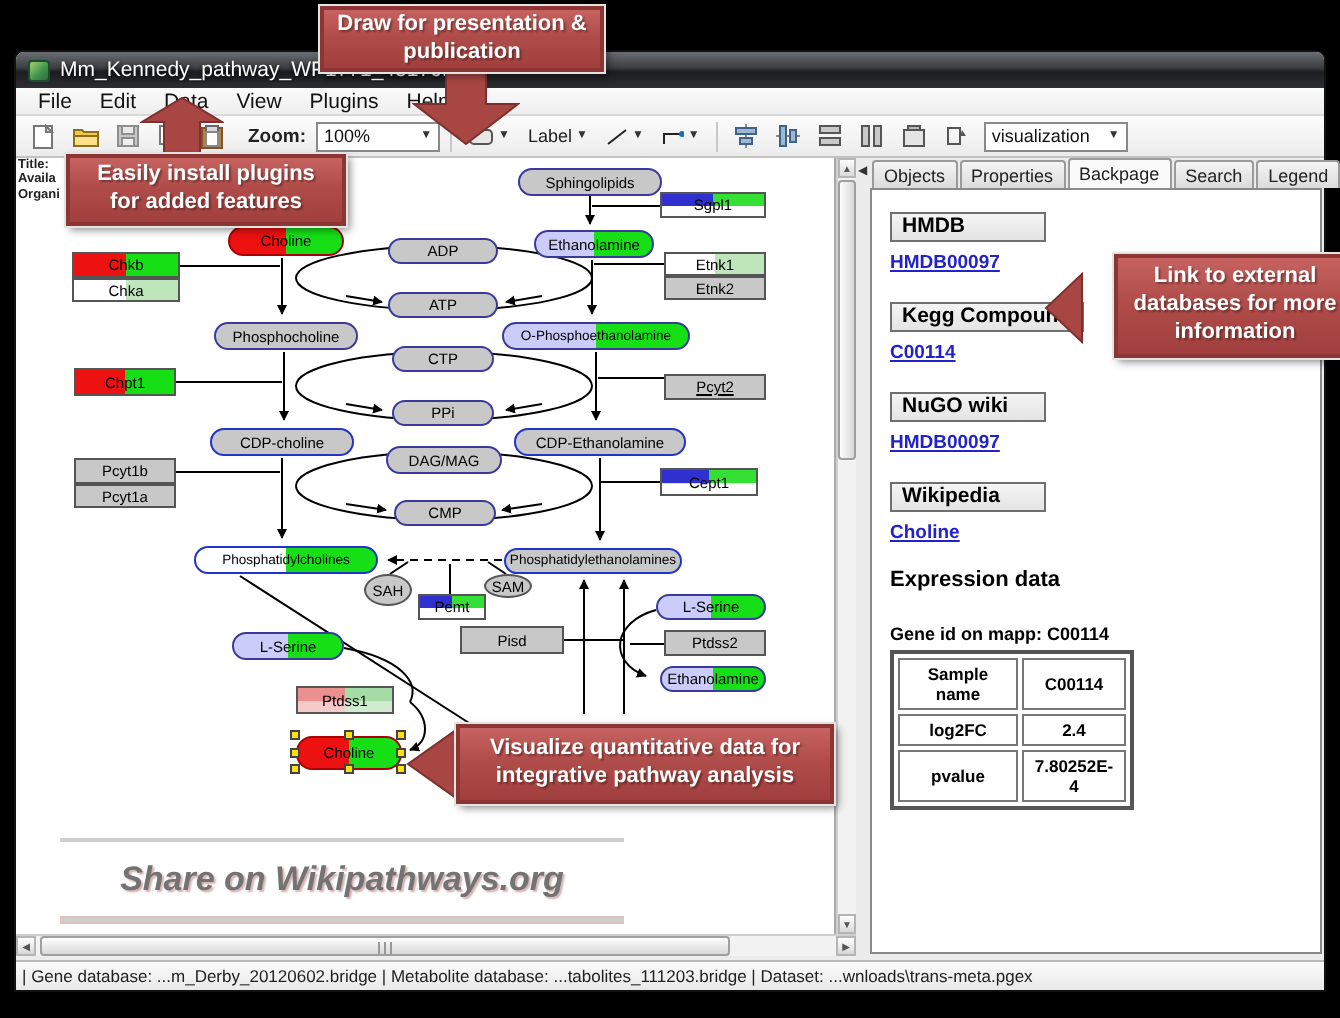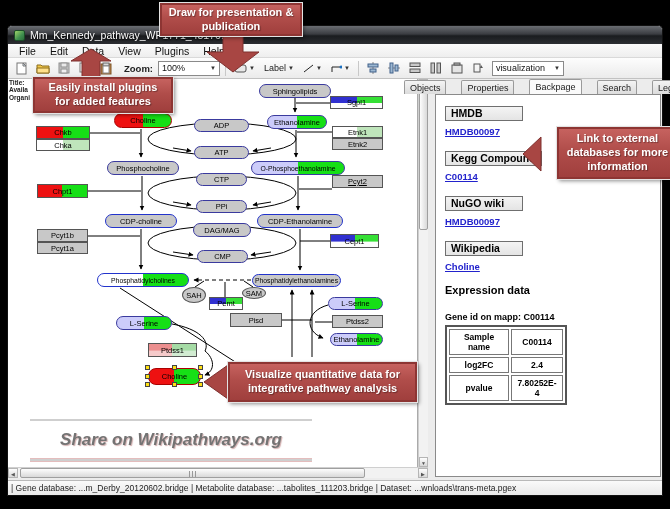--- a/index.html
+++ b/index.html
@@ -30,21 +30,21 @@
   #vthumb { position:absolute; left:0; top:11px; width:9px; height:140px; background:linear-gradient(90deg,#fdfdfd,#d9d9d9); border:1px solid #9f9f9f; border-radius:2px; }
   #hscroll { position:absolute; left:0; top:388px; width:420px; height:11px; background:#f2f2f2; border-top:1px solid #cfcfcf; }
   #hscroll .sarr { position:absolute; top:0; width:10px; height:10px; font-size:5px; text-align:center; line-height:10px; color:#555; background:linear-gradient(#fefefe,#d8d8d8); border:1px solid #b5b5b5; }
   #hthumb { position:absolute; left:12px; top:0; width:345px; height:10px; background:linear-gradient(#fdfdfd,#d9d9d9); border:1px solid #9f9f9f; border-radius:2px; }
   #hthumb .grip { position:absolute; left:50%; top:2px; width:8px; height:6px; transform:translateX(-50%); background:repeating-linear-gradient(90deg,#999 0 1px,transparent 1px 3px); }
   #splitter { position:absolute; left:421px; top:0; width:5px; height:399px; background:#ececec; }
   #splitter .coll { position:absolute; top:2px; left:0; font-size:6px; color:#333; }
 
   
   #rpanel { position:absolute; left:426px; top:0; width:228px; height:399px; background:#ececec; }
-  #tabs { height:15px; display:flex; align-items:flex-end; padding-left:2px; gap:15px;justify-content:center; }
+  #tabs { height:15px; display:flex; align-items:flex-end; padding-left:2px; gap:1px; }
   .tab { font-size:9px; color:#222; background:linear-gradient(#f4f4f4,#dcdcdc); border:1px solid #9a9a9a; border-bottom:none; border-radius:2px 2px 0 0; padding:1px 5px; height:14px; line-height:12px; }
   .tab.active { background:#fafafa; height:15px; font-weight:normal; }
   #bp-content { position:absolute; left:1px; right:1px; top:15px; bottom:1px; background:#fff; border:1px solid #8a8a8a; padding:9px 0 0 9px; overflow:hidden; }
   .bp-hdr { display:inline-block; min-width:78px; background:linear-gradient(#f4f4f4,#e4e4e4); border:1px solid #6f6f6f; font-size:10.5px; font-weight:bold; color:#000; padding:1px 5px; }
   .bp-val { display:block; font-size:9.5px; font-weight:bold; margin:6px 0 13px 0; color:#000; }
   .bp-val.link { color:#2222cc; text-decoration:underline; }
   .bp-sec { line-height:1; }
   #expr-heading { font-size:11px; font-weight:bold; margin:2px 0 16px 0; }
   #mapp-label { font-size:9px; font-weight:bold; margin-bottom:3px; }
   #expr-table { border-collapse:separate; border-spacing:2px; border:2px solid #555; background:#fff; }
@@ -260,21 +260,21 @@
           <div class="pnode k-pill f-gray" style="left: 186px; top: 40px; width: 55px; height: 13px;">ADP</div>
           <div class="pnode k-rect f-rg" style="left: 28px; top: 47px; width: 54px; height: 13px;">Chkb</div>
           <div class="pnode k-rect f-wg2" style="left: 28px; top: 60px; width: 54px; height: 12px;">Chka</div>
           <div class="pnode k-rect f-wg2" style="left: 324px; top: 47px; width: 51px; height: 12px;">Etnk1</div>
           <div class="pnode k-rect f-gray" style="left: 324px; top: 59px; width: 51px; height: 12px;">Etnk2</div>
           <div class="pnode k-pill f-gray" style="left: 186px; top: 67px; width: 55px; height: 13px;">ATP</div>
           <div class="pnode k-pill f-gray" style="left: 99px; top: 82px; width: 72px; height: 14px;">Phosphocholine</div>
           <div class="pnode k-pill f-lg" style="left: 243px; top: 82px; width: 94px; height: 14px; font-size: 6.8px;">O-Phosphoethanolamine</div>
           <div class="pnode k-pill f-gray" style="left: 188px; top: 94px; width: 51px; height: 13px;">CTP</div>
           <div class="pnode k-rect f-rg" style="left: 29px; top: 105px; width: 51px; height: 14px;">Chpt1</div>
-          <div class="pnode k-rect f-gray" style="left: 324px; top: 96px; width: 51px; height: 13px; text-decoration: underline;">Pcyt2</div>
+          <div class="pnode k-rect f-gray" style="left: 324px; top: 108px; width: 51px; height: 13px; text-decoration: underline;">Pcyt2</div>
           <div class="pnode k-pill f-gray" style="left: 188px; top: 121px; width: 51px; height: 13px;">PPi</div>
           <div class="pnode k-pill f-gray" style="left: 97px; top: 135px; width: 72px; height: 14px; border-color: rgb(34, 51, 204);">CDP-choline</div>
           <div class="pnode k-pill f-gray" style="left: 249px; top: 135px; width: 86px; height: 14px; border-color: rgb(34, 51, 204);">CDP-Ethanolamine</div>
           <div class="pnode k-rect f-gray" style="left: 29px; top: 150px; width: 51px; height: 13px;">Pcyt1b</div>
           <div class="pnode k-rect f-gray" style="left: 29px; top: 163px; width: 51px; height: 12px;">Pcyt1a</div>
           <div class="pnode k-pill f-gray" style="left: 185px; top: 144px; width: 58px; height: 14px;">DAG/MAG</div>
           <div class="pnode k-rect f-bg" style="left: 322px; top: 155px; width: 49px; height: 14px;">Cept1</div>
           <div class="pnode k-pill f-gray" style="left: 189px; top: 171px; width: 51px; height: 13px;">CMP</div>
           <div class="pnode k-pill f-wg" style="left: 89px; top: 194px; width: 92px; height: 14px; border-color: rgb(34, 51, 204); font-size: 6.8px;">Phosphatidylcholines</div>
           <div class="pnode k-pill f-gray" style="left: 244px; top: 195px; width: 89px; height: 13px; border-color: rgb(34, 51, 204); font-size: 6.8px;">Phosphatidylethanolamines</div>

